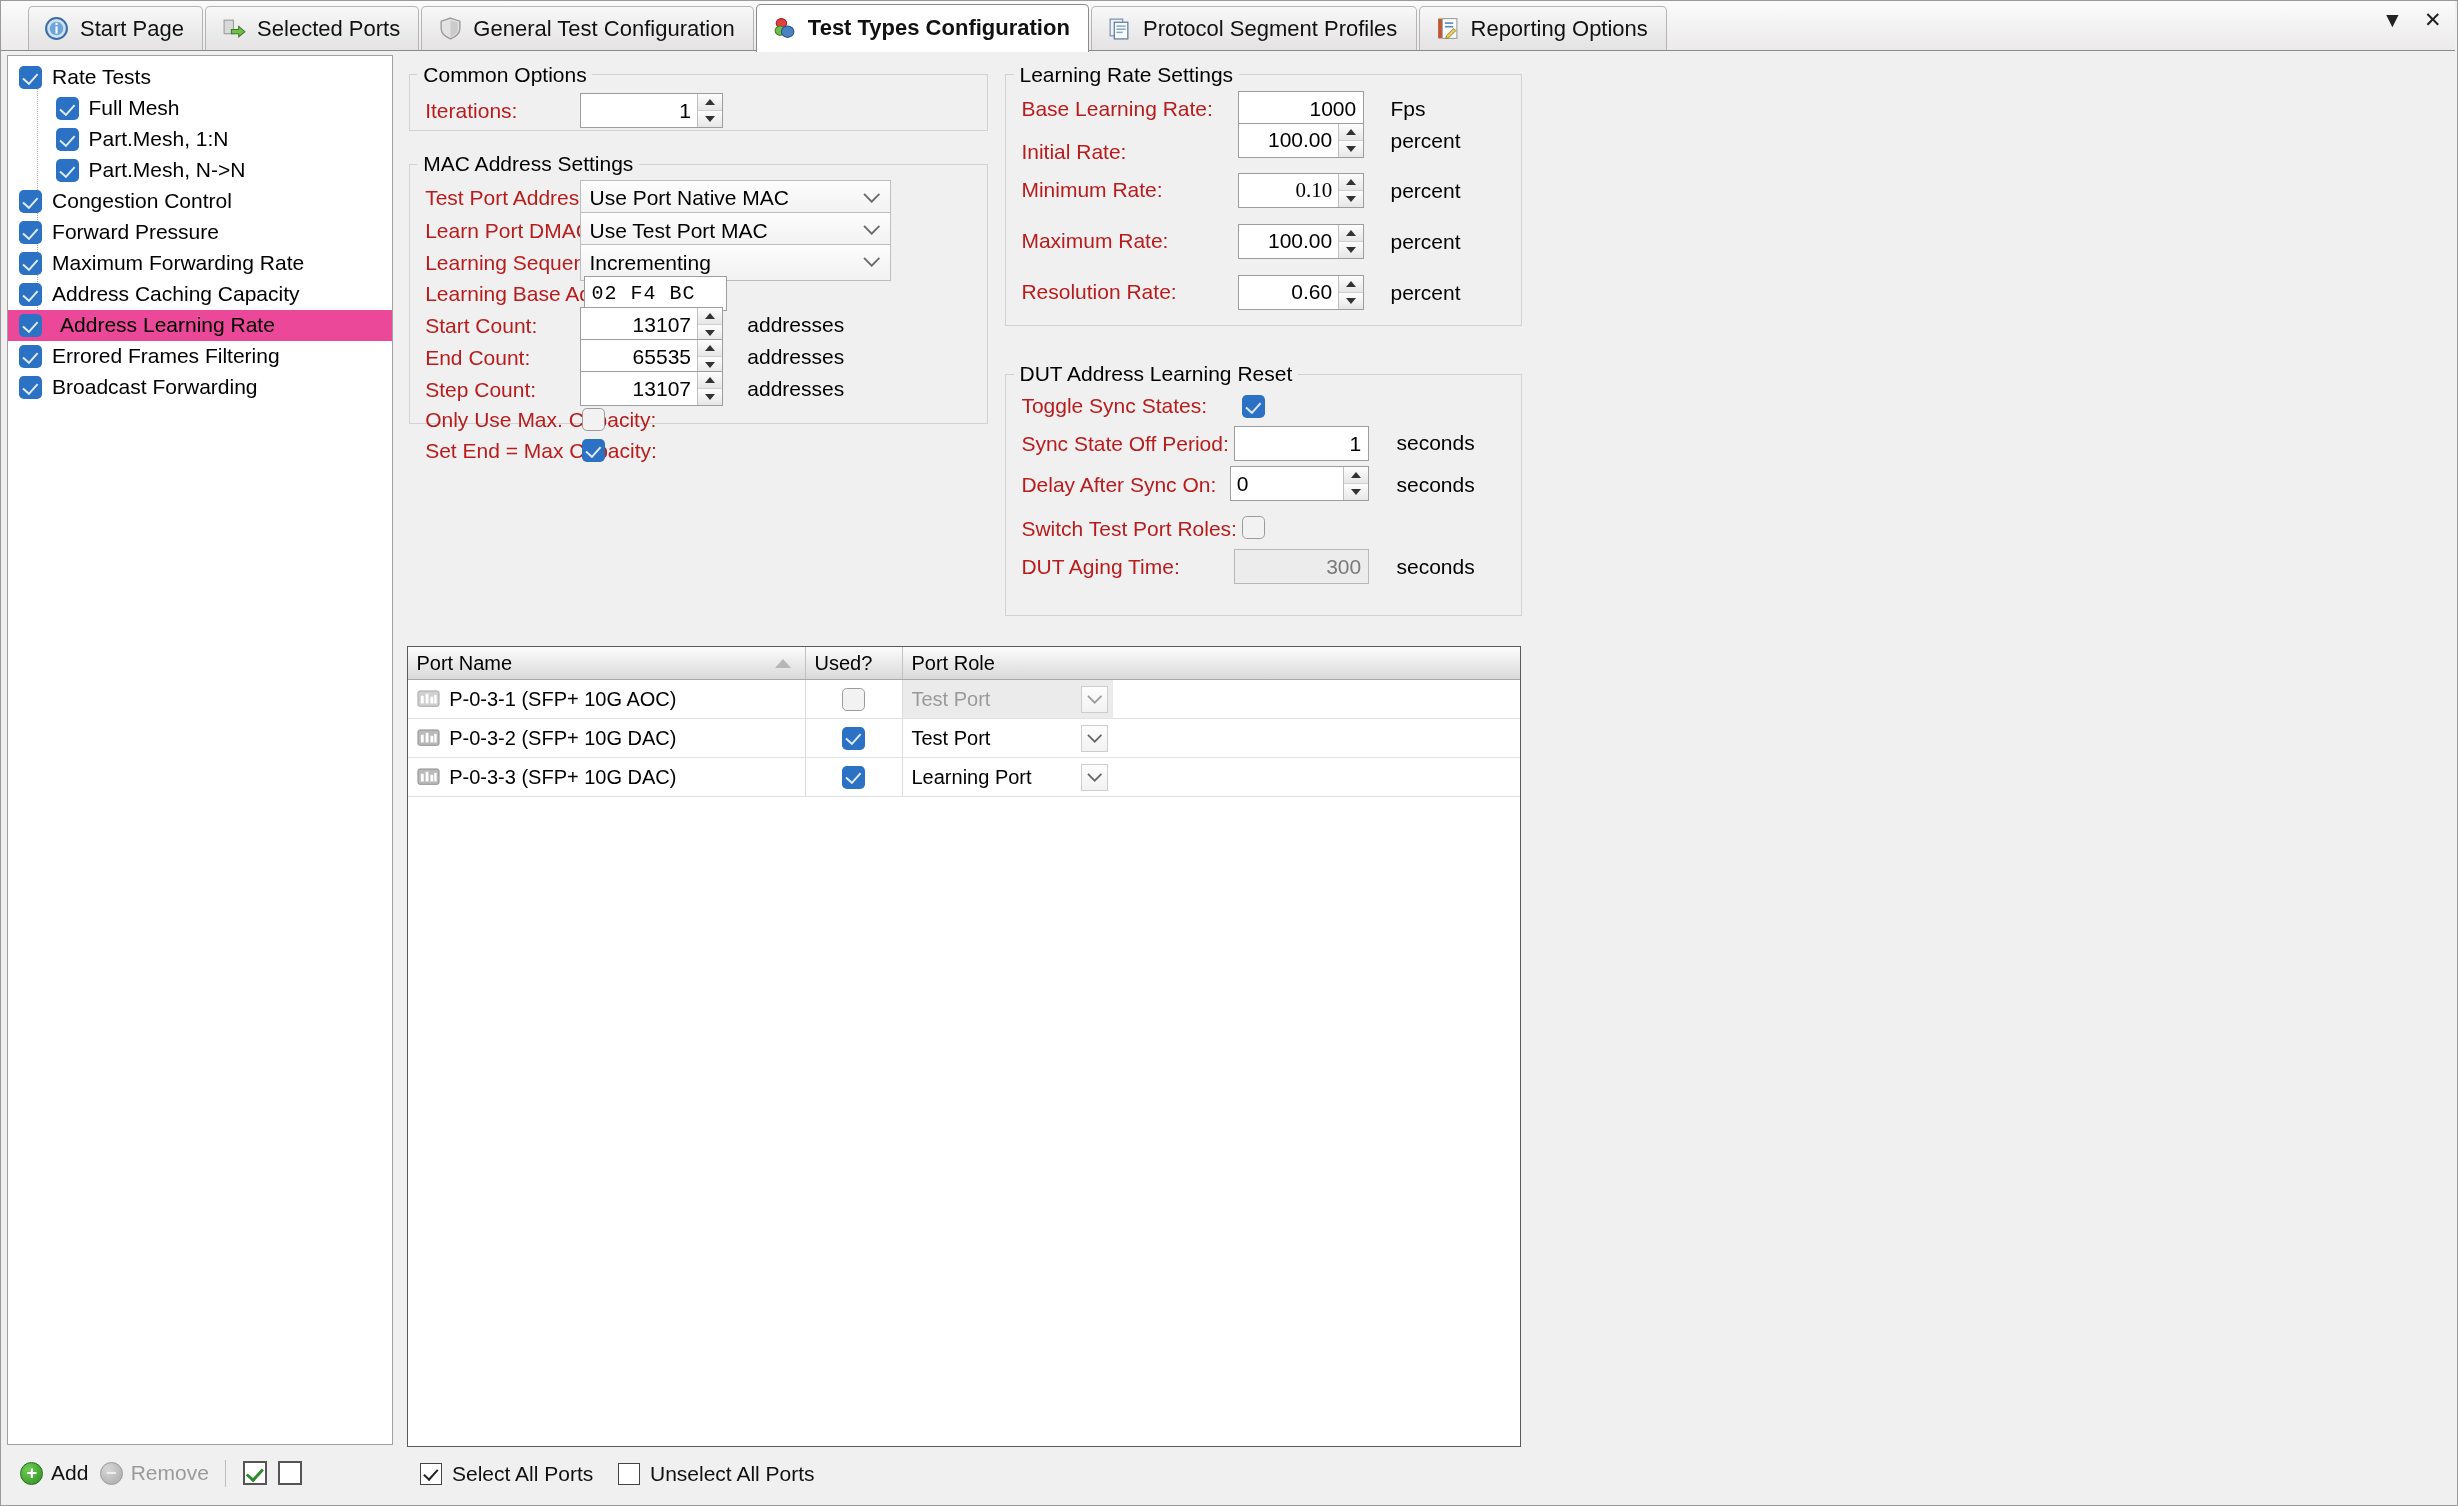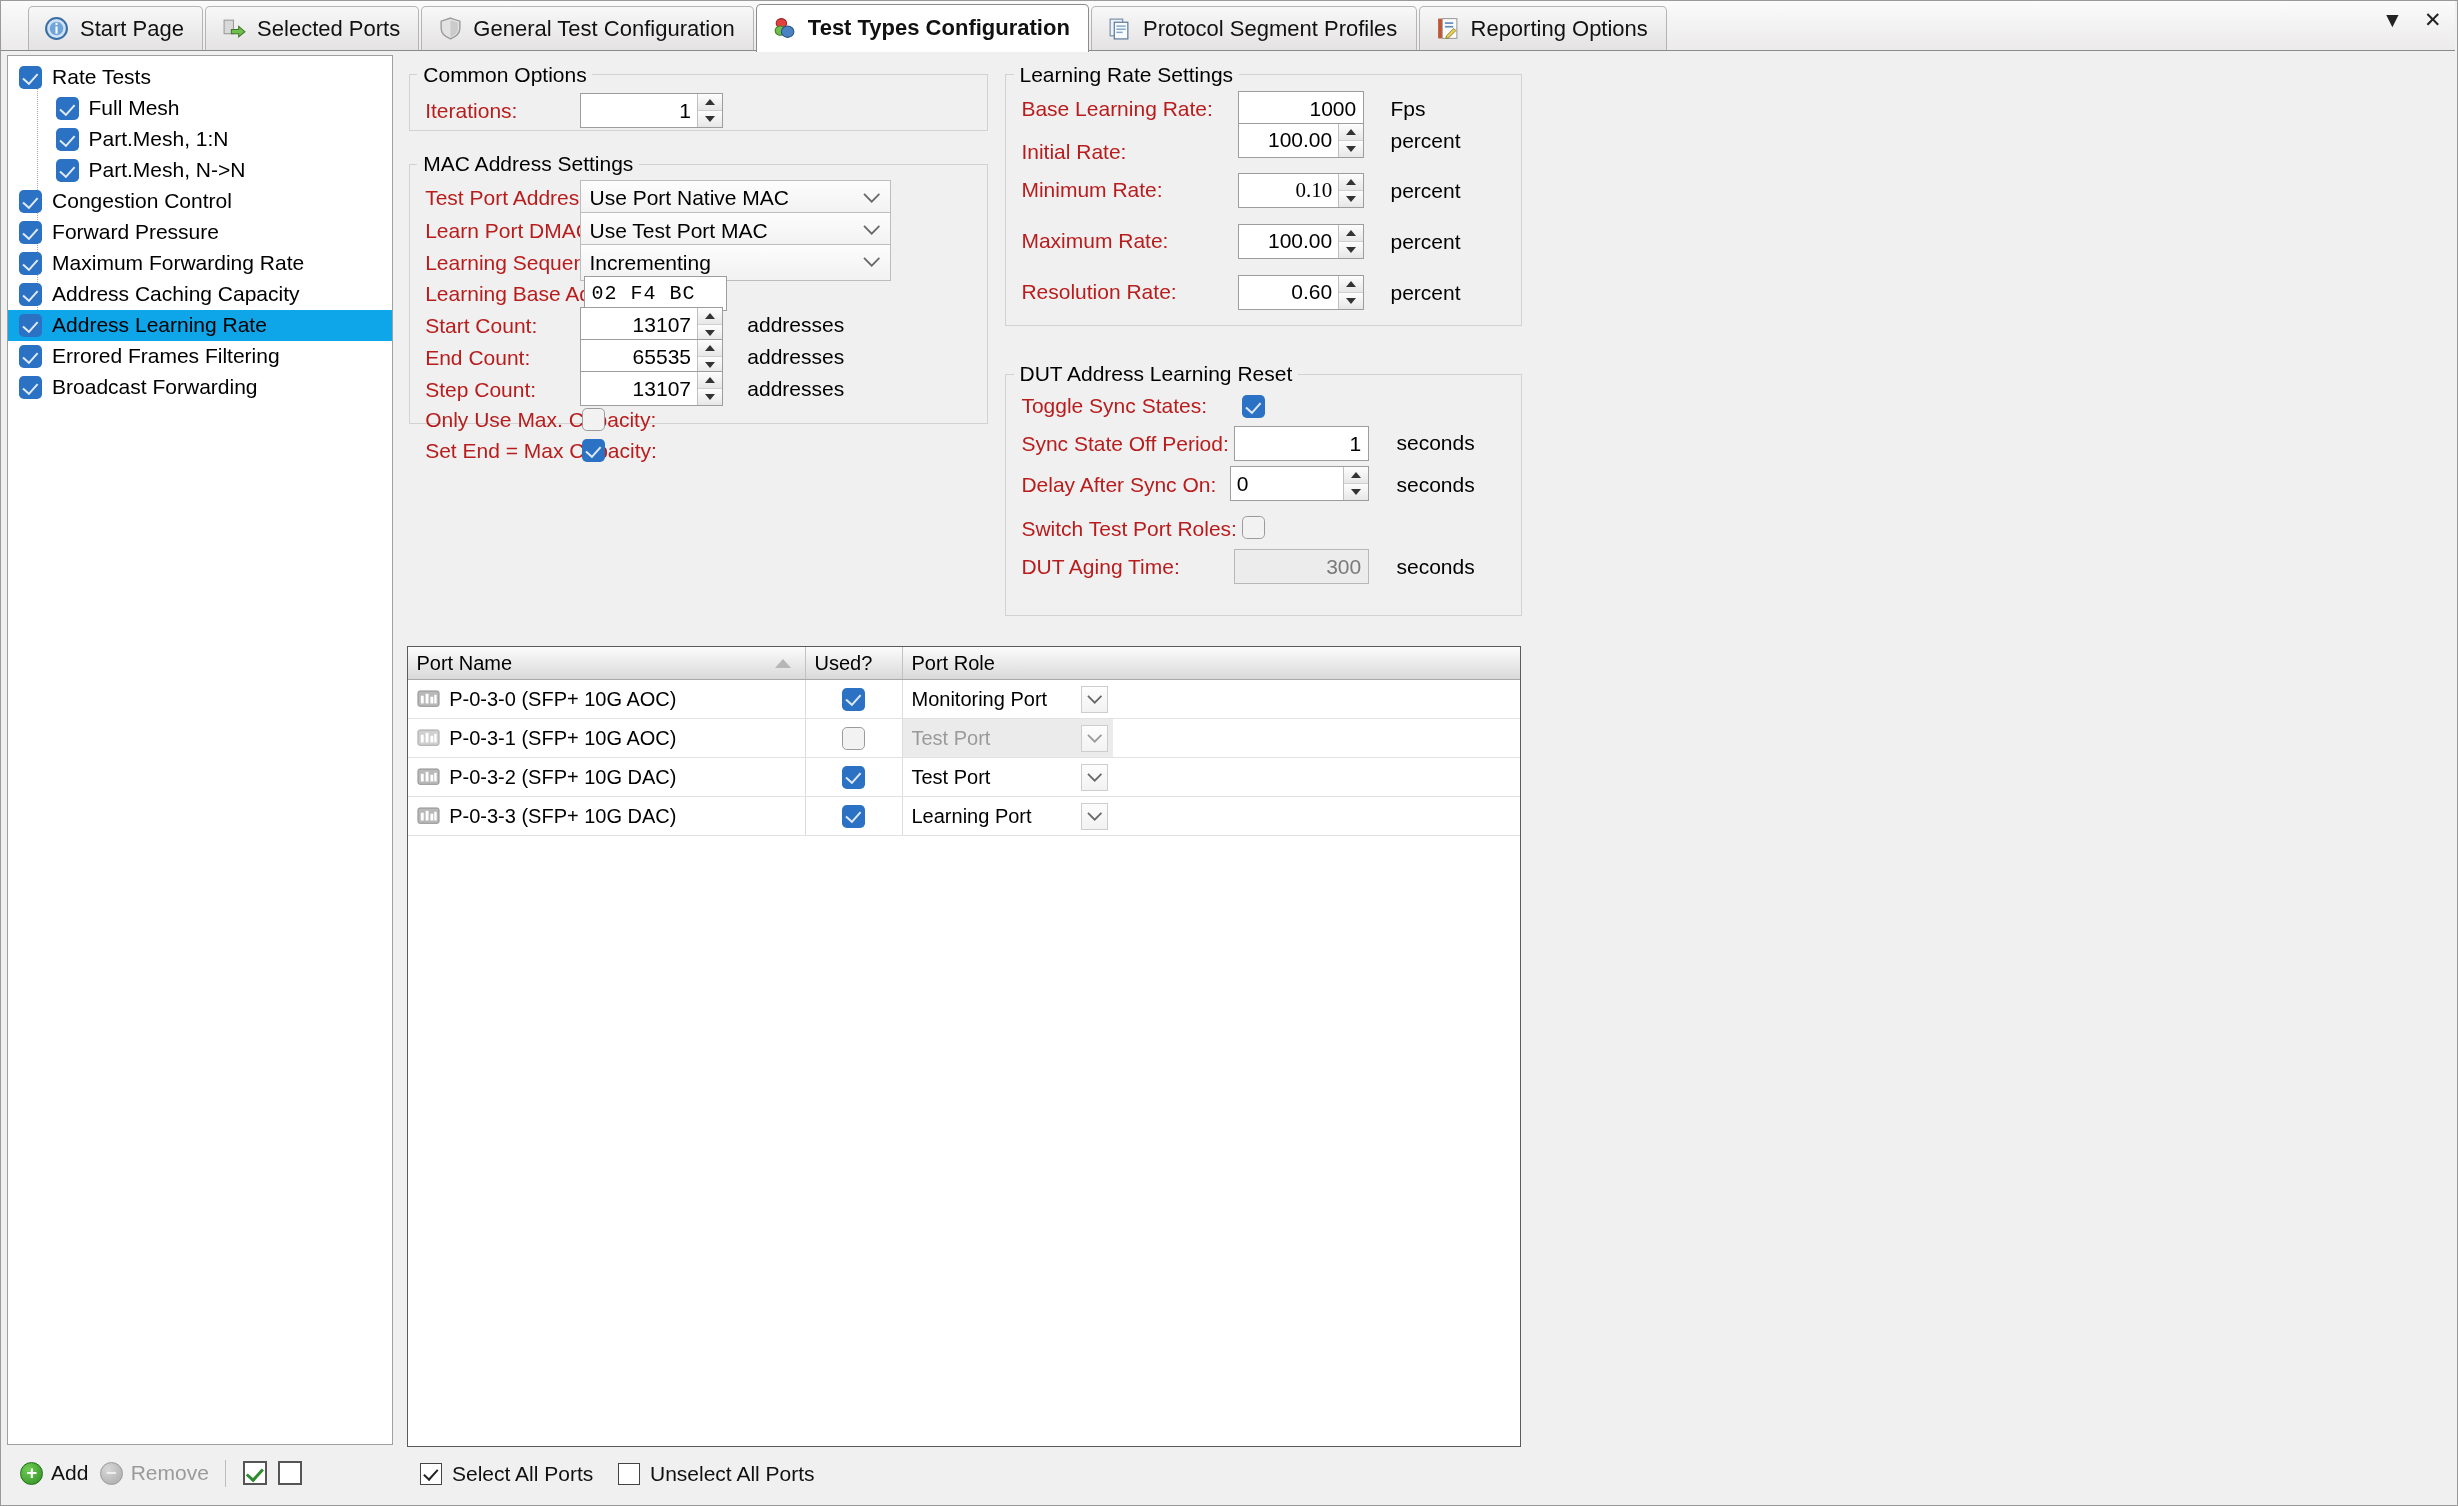--- a/index.html
+++ b/index.html
@@ -69,21 +69,21 @@
   .tree-row {
     position: relative;
     display: flex; align-items: center;
     height: 31px;
     font-size: 21px;
     color: #000;
     cursor: pointer;
     padding-left: 11.6px;
   }
   .tree-row.child { padding-left: 48px; }
-  .tree-row.selected { background: #0ea5e9; }
+  .tree-row.selected { background: #ec4899; gap: 8px; }
   .tree-row .lbl { margin-left: 9.7px; white-space: nowrap; }
   .tree-guide {
     position: absolute; left: 29px; top: 31px;
     width: 1px; height: 251px;
     border-left: 1.9px dotted #a9a9a9;
   }
 
   
   .cb-blue {
     width: 23px; height: 23px; flex: none;
@@ -624,43 +624,20 @@
           <i class="sortarw"></i>
         </div>
         <div class="hc" style="width:97px;">
           <span>Used?</span>
         </div>
         <div class="hc" style="width:210px; border-right:none;">
           <span>Port Role</span>
         </div>
       </div>
 
-      <div class="g-row">
-        <div class="g-c-name" style="width:398px;">
-          <svg class="port-ico" viewBox="0 0 24 20">
-            <rect x="1" y="2" width="22" height="16" rx="2" fill="#b9b9b9" stroke="#8e8e8e" stroke-width="1"></rect>
-            <rect x="4" y="7" width="3" height="8" fill="#fff"></rect>
-              <rect x="9" y="5" width="3" height="10" fill="#fff"></rect>
-            <rect x="14" y="8" width="3" height="7" fill="#fff"></rect>
-              <rect x="18" y="6" width="2.5" height="9" fill="#fff"></rect>
-          </svg>
-          <span>P-0-3-0 (SFP+ 10G AOC)</span>
-        </div>
-        <div class="g-c-used" style="width:97px;">
-          <span class="cb-blue"></span>
-        </div>
-        <div class="g-c-role" style="width:210px;">
-          <span>Monitoring Port</span>
-          <span class="role-btn">
-            <svg class="chev" viewBox="0 0 18 11">
-                <path d="M2 2 L9 9 L16 2" fill="none" stroke="#666" stroke-width="1.8"></path>
-              </svg>
-          </span>
-        </div>
-      </div>
 
       <div class="g-row">
         <div class="g-c-name" style="width:398px;">
           <svg class="port-ico" viewBox="0 0 24 20">
             <rect x="1" y="2" width="22" height="16" rx="2" fill="#cfcfcf" stroke="#a5a5a5" stroke-width="1"></rect>
             <rect x="4" y="7" width="3" height="8" fill="#fff"></rect>
               <rect x="9" y="5" width="3" height="10" fill="#fff"></rect>
             <rect x="14" y="8" width="3" height="7" fill="#fff"></rect>
               <rect x="18" y="6" width="2.5" height="9" fill="#fff"></rect>
           </svg>

